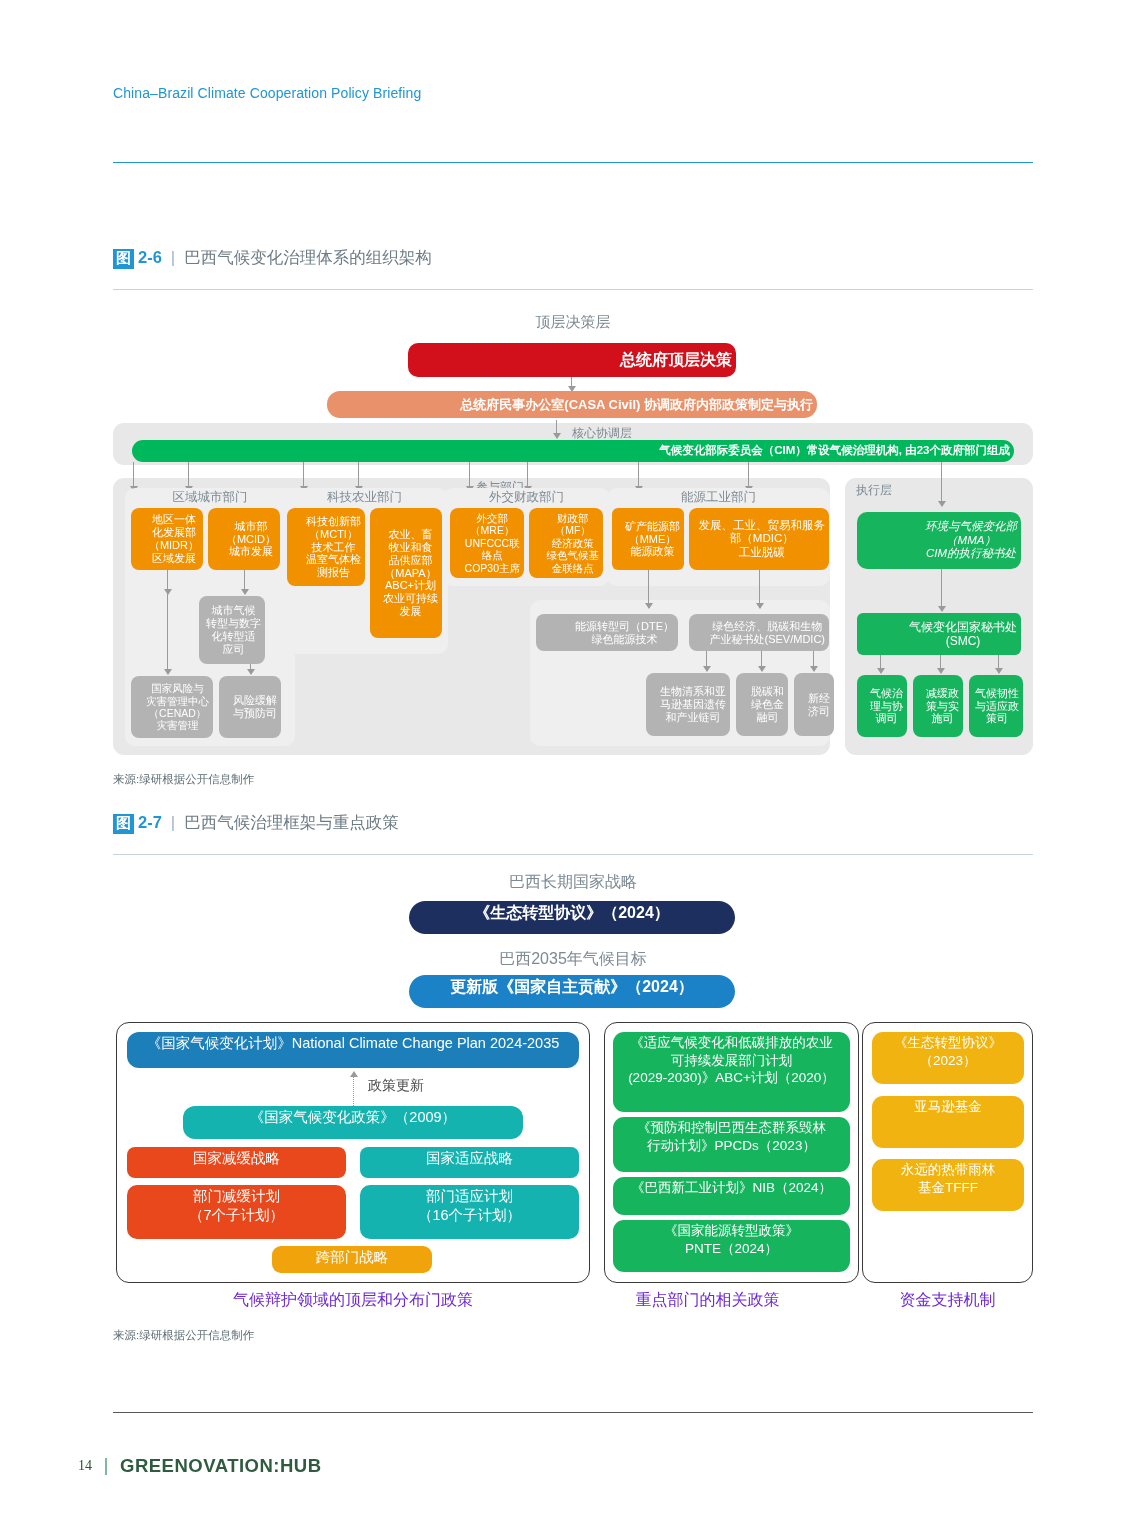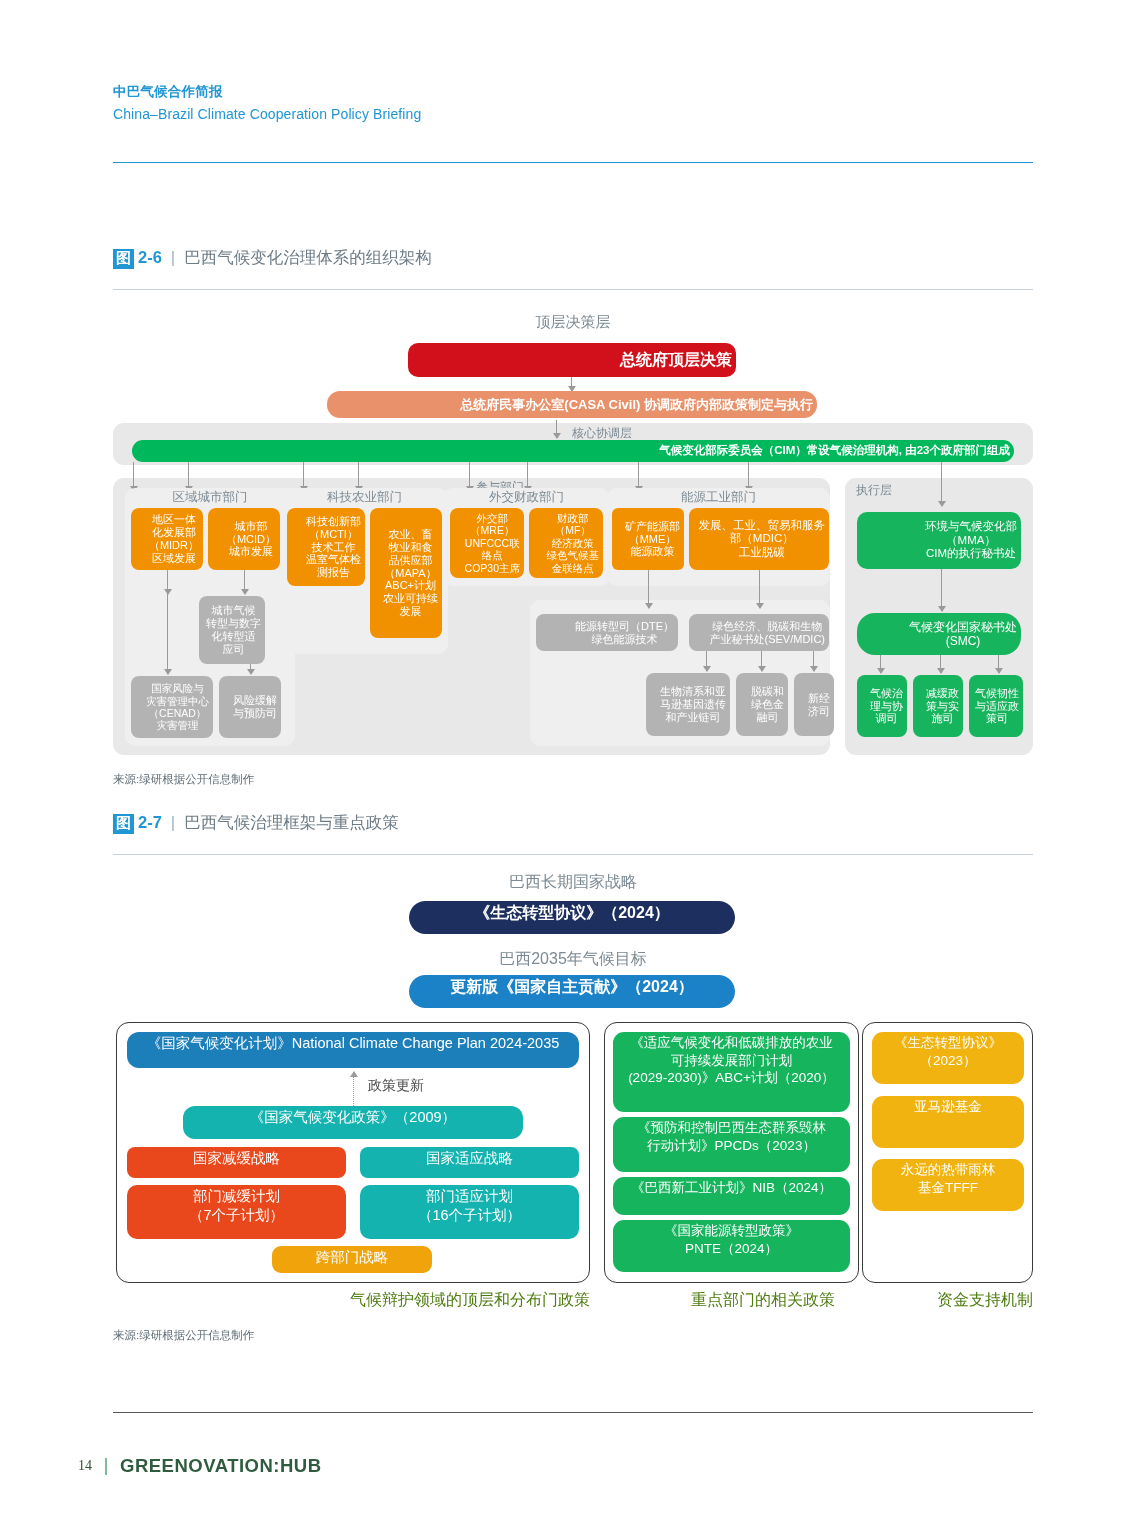--- a/index.html
+++ b/index.html
@@ -39,38 +39,37 @@
 
   .arw { position:absolute; background:#9a9a9a; width:1.4px; }
   .arw::after { content:""; position:absolute; left:-3.3px; bottom:-1px; width:0; height:0;
                 border-left:4.2px solid transparent; border-right:4.2px solid transparent;
                 border-top:6px solid #9a9a9a; }
 
   
   .panel { position:absolute; border:1.6px solid #3a3a3a; border-radius:13px; background:#fff;}
   .pbox { position:absolute; display:flex; align-items:flex-start; justify-content:center; text-align:center;
           color:#fff; border-radius:10px; line-height:1.3; padding:2px 5px;}
-  .col-label { position:absolute; text-align:right; color:#4d7c0f; font-size:16px;}
+  .col-label { position:absolute; text-align:center; color:#6d28d9; font-size:16px;}
 
   .dotted { position:absolute; border-left:1.6px dotted #9a9a9a; }
   .dotted::after{ content:""; position:absolute; left:-4.2px; top:-1px; width:0;height:0;
       border-left:4.6px solid transparent;border-right:4.6px solid transparent;border-bottom:6.5px solid #9a9a9a;}
 
   
   .foot-rule { position:absolute; left:113px; top:1412px; width:920px; height:1px; background:#58585a;}
   .foot { position:absolute; left:78px; top:1455px; display:flex; align-items:center; gap:0; }
   .foot .pg { color:#2f5233; font-size:14px; font-family:"Liberation Serif",serif; }
   .foot .sep { width:2px; height:17px; background:#7fb89a; margin:0 13px; }
   .foot .logo { color:#2f5c3f; font-size:18.5px; font-weight:bold; letter-spacing:.5px; }
 </style>
 </head>
 <body>
 
 <div class="page-header">
-  <div class="hdr-cn">中巴气候合作简报</div>
   <div class="hdr-en">China–Brazil Climate Cooperation Policy Briefing</div>
 </div>
 <div class="hdr-rule"></div>
 
 <div class="fig-cap" style="left:113px; top:247px;">
   <span class="tag">图</span>
   <span class="num">2-6</span>
   <span class="bar">|</span>
   <span class="ttl">巴西气候变化治理体系的组织架构</span>
 </div>
@@ -222,28 +221,28 @@
 
   <div class="node sm" style="left:736px; top:673px; width:52px; height:63px; background:#b3b3b3; font-size:11px; white-space:pre-line;">
     <span>脱碳和
 绿色金
 融司</span></div>
 
   <div class="node sm" style="left:794px; top:673px; width:40px; height:63px; background:#b3b3b3; font-size:11px; white-space:pre-line;">
     <span>新经
 济司</span></div>
 
-  <div class="node" style="left:857px; top:512px; width:164px; height:57px; background:#17b45e; font-size:11.5px; white-space:pre-line; border-radius:10px;">
+  <div class="node" style="left:857px; top:512px; width:164px; height:57px; background:#17b45e; font-size:11.5px; white-space:pre-line; border-radius:10px;font-style:italic;">
     <span>环境与气候变化部
 （MMA）
 CIM的执行秘书处</span></div>
 
   <div class="arw" style="left:941px; top:569px; height:42px;"></div>
 
-  <div class="node" style="left:857px; top:613px; width:164px; height:42px; background:#17b45e; font-size:12px; white-space:pre-line; border-radius:18px;">
+  <div class="node" style="left:857px; top:613px; width:164px; height:42px; background:#17b45e; font-size:12px; white-space:pre-line; border-radius:6px;">
     <span>气候变化国家秘书处
 (SMC)</span></div>
 
   <div class="arw" style="left:880px; top:655px; height:18px;"></div>
   <div class="arw" style="left:940px; top:655px; height:18px;"></div>
   <div class="arw" style="left:998px; top:655px; height:18px;"></div>
 
   <div class="node sm" style="left:857px; top:675px; width:50px; height:62px; background:#17b45e; font-size:11px; white-space:pre-line;">
     <span>气候治
 理与协

